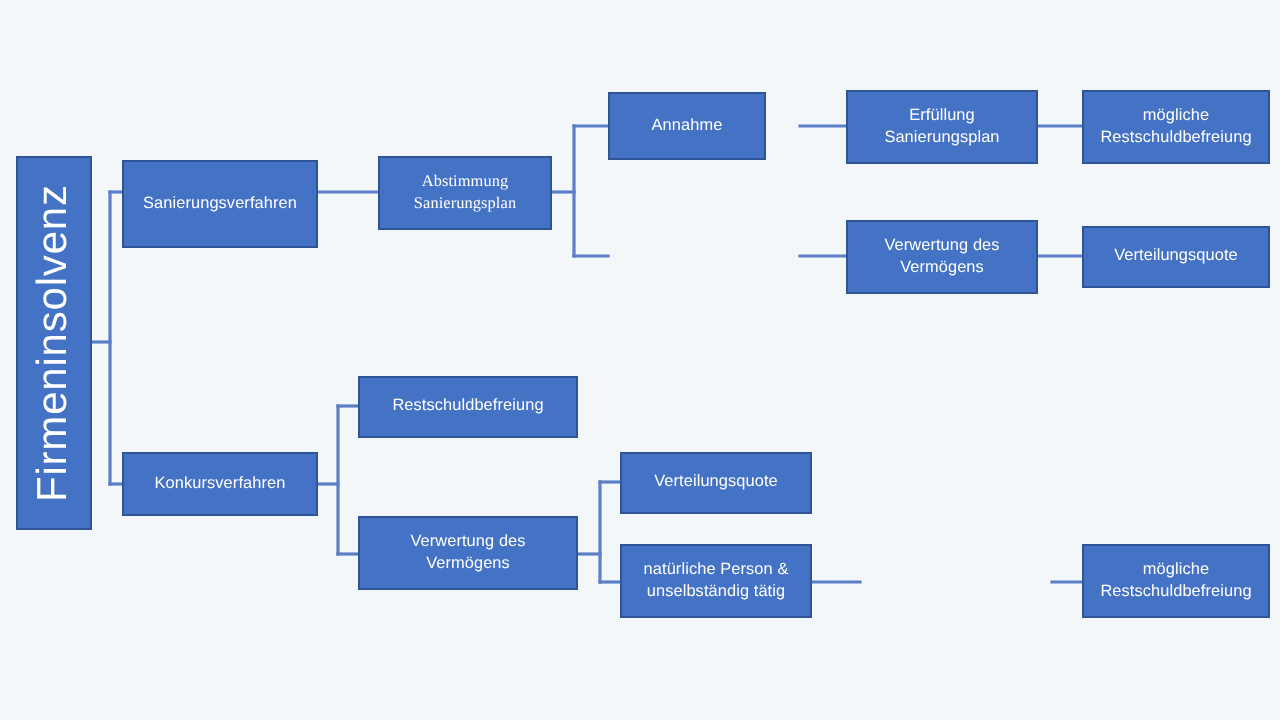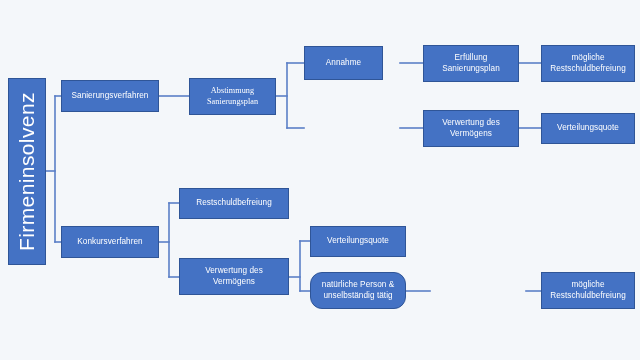--- a/index.html
+++ b/index.html
@@ -102,21 +102,21 @@
       <path d="M406,291 L430,291"></path>
 
       <path d="M526,291 L541,291"></path>
     </g>
   </svg>
 
   <div class="node root" style="left:8px; top:78px; width:38px; height:187px;">
     <span class="label">Firmeninsolvenz</span>
   </div>
 
-  <div class="node" style="left:61px; top:80px; width:98px; height:32px;">
+  <div class="node" style="left:61px; top:80px; width:98px; height:44px;">
     <span class="label">Sanierungsverfahren</span>
   </div>
 
   <div class="node" style="left:61px; top:226px; width:98px; height:32px;">
     <span class="label">Konkursverfahren</span>
   </div>
 
   <div class="node" style="left:189px; top:78px; width:87px; height:37px;font-family:Liberation Serif, serif;">
     <span class="label">Abstimmung<br>Sanierungsplan</span>
   </div>
@@ -147,21 +147,21 @@
   </div>
 
   <div class="node" style="left:179px; top:258px; width:110px; height:37px;">
     <span class="label">Verwertung des<br>Vermögens</span>
   </div>
 
   <div class="node" style="left:310px; top:226px; width:96px; height:31px;">
     <span class="label">Verteilungsquote</span>
   </div>
 
-  <div class="node" style="left:310px; top:272px; width:96px; height:37px;border-radius:12px;">
+  <div class="node" style="left:310px; top:272px; width:96px; height:37px;">
     <span class="label">natürliche Person &amp;<br>unselbständig tätig</span>
   </div>
 
 
   <div class="node" style="left:541px; top:272px; width:94px; height:37px;">
     <span class="label">mögliche<br>Restschuldbefreiung</span>
   </div>
 
 </div>
 

